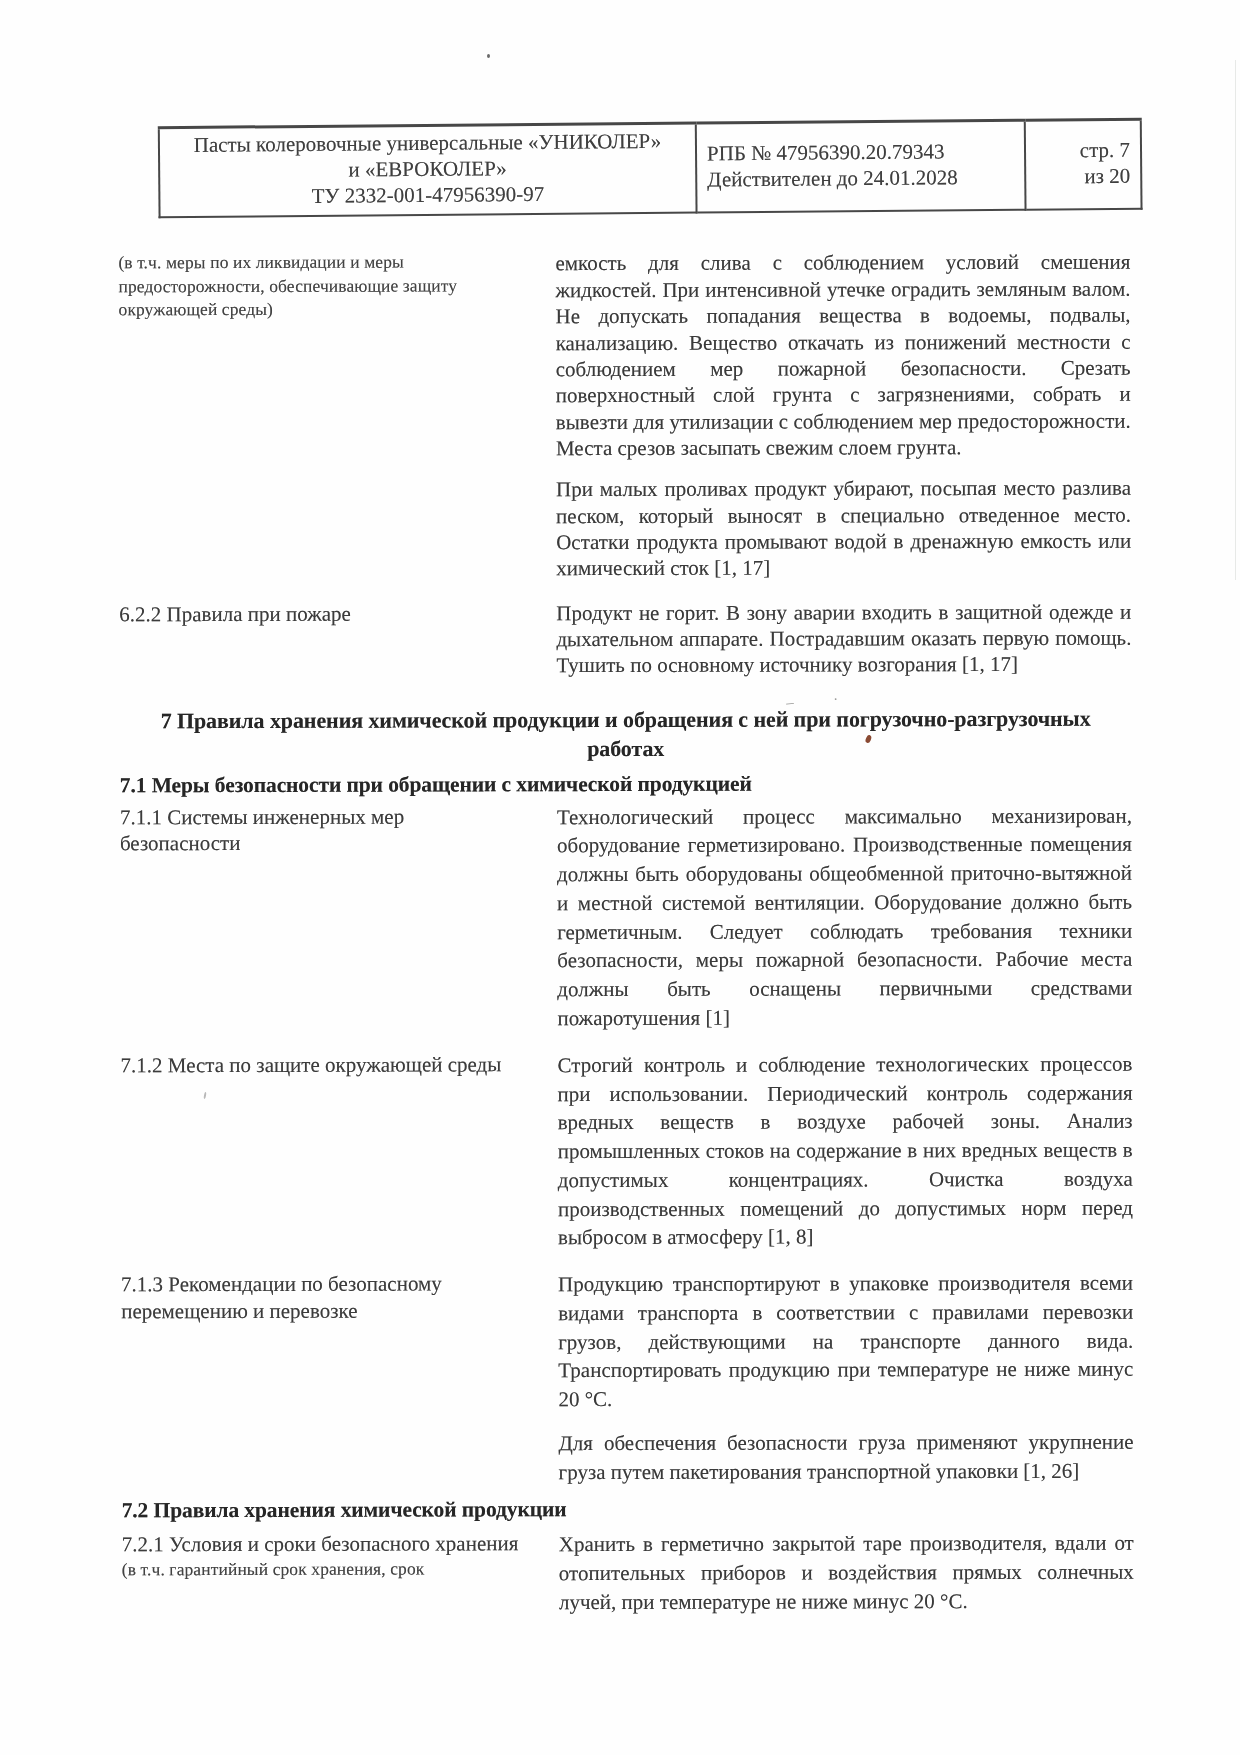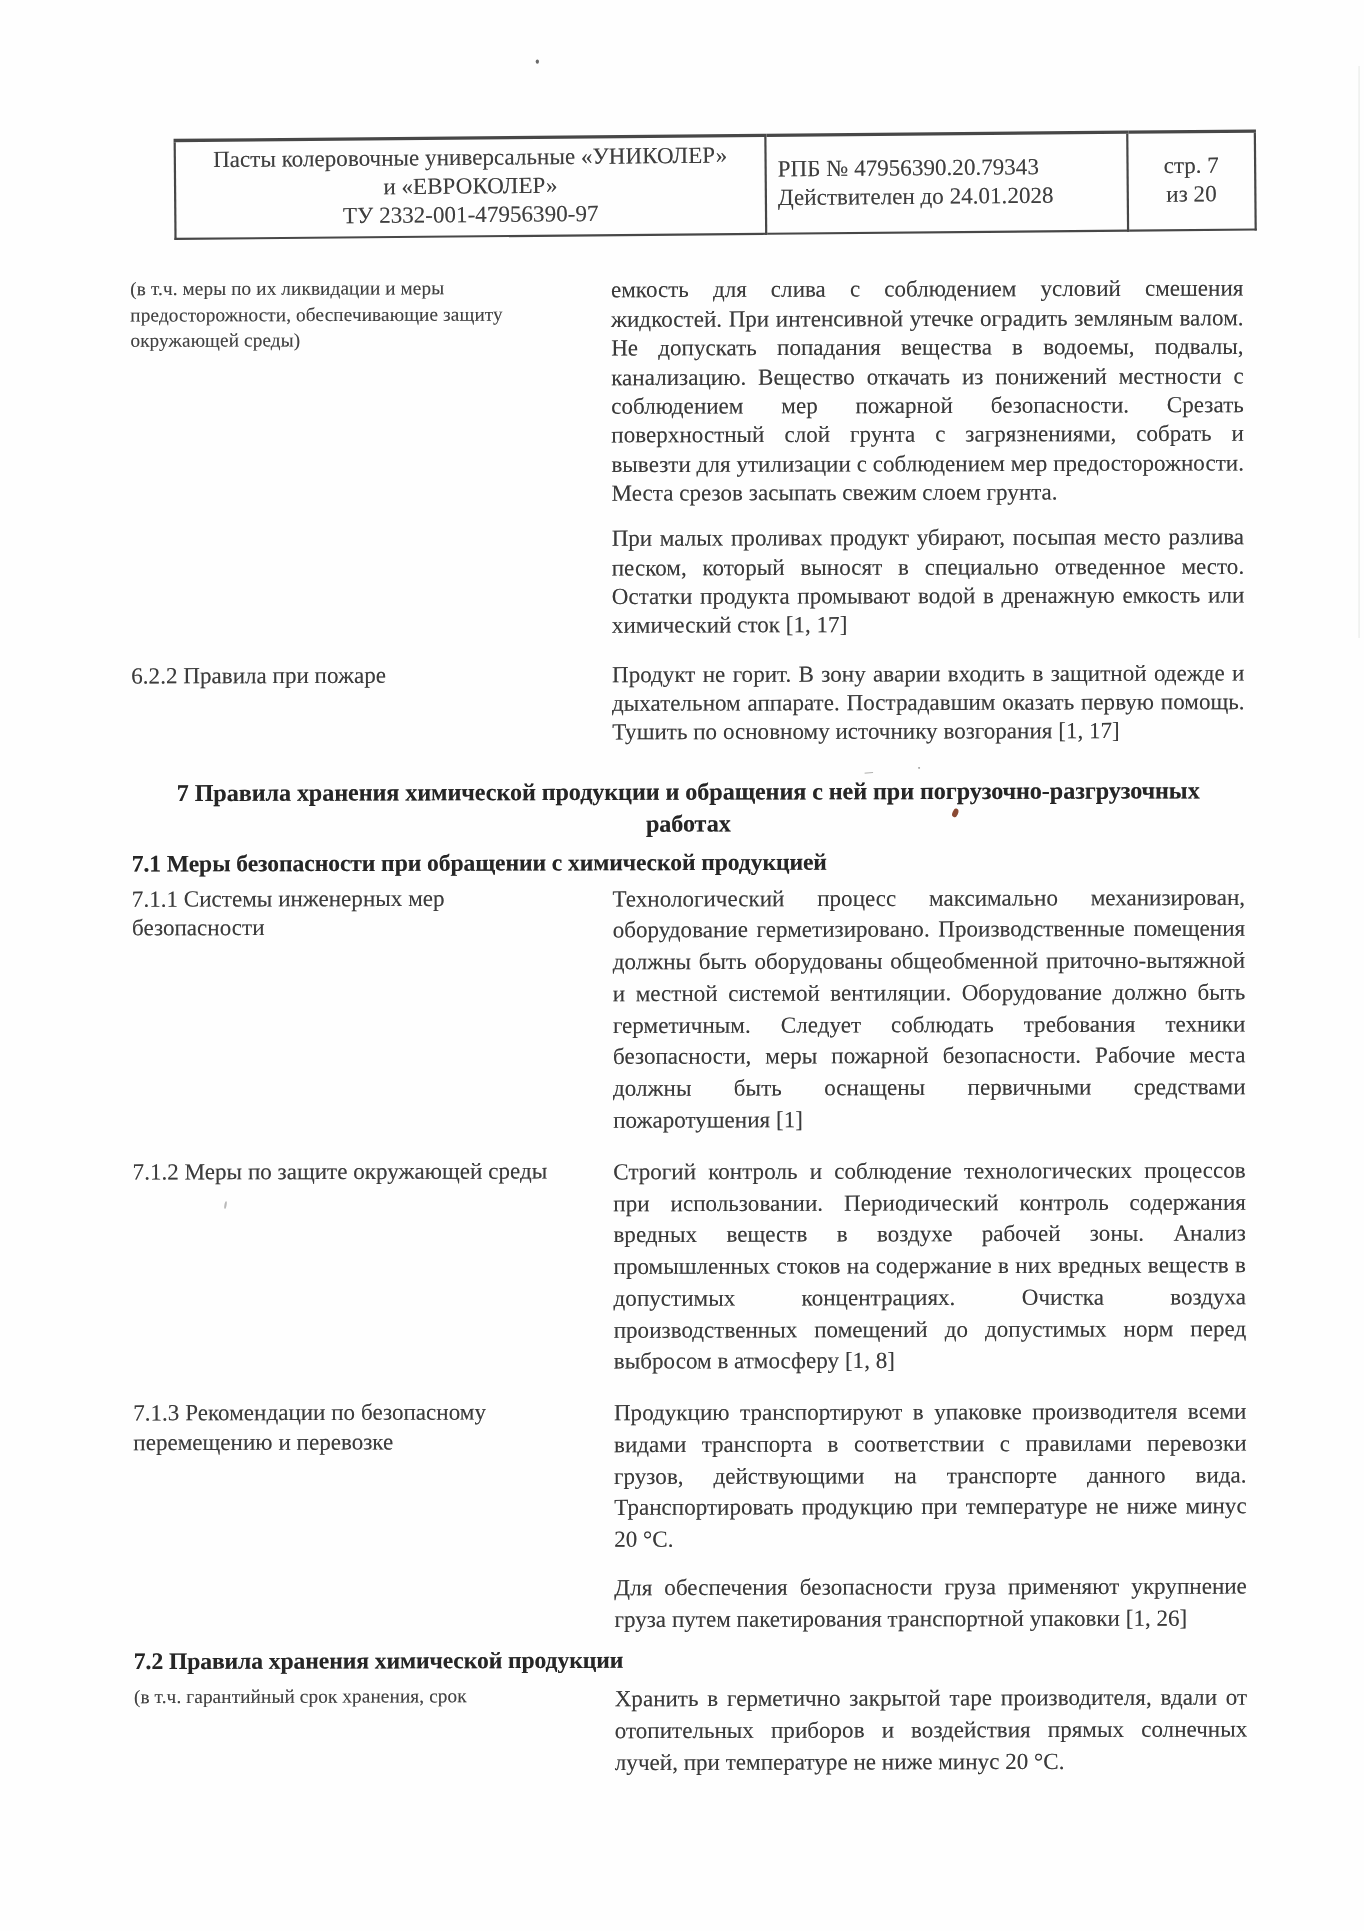--- a/index.html
+++ b/index.html
@@ -31,21 +31,21 @@
     color: #3f3f3f;
   }
   .hdr-table td {
     border: 2px solid #474747;
     padding: 4px 10px 6px 10px;
     vertical-align: middle;
   }
   .hdr-table tr td { border-top-width: 3px; }
   .cell-product { width: 545px; text-align: center; }
   .cell-doc     { width: 318px; text-align: left; padding-left: 14px; }
-  .cell-page    { width: 99px;  text-align: center; }
+  .cell-page    { width: 99px;  text-align: right; }
   
   .row { display: flex; margin-top: 18px; }
   .col-left  { width: 437px; flex: 0 0 437px; padding-right: 30px; box-sizing: border-box; }
   .col-right { width: 575px; flex: 0 0 575px; }
   .label {
     font-size: 21px;
     line-height: 1.27;
     color: #3c3c3c;
   }
   .note {
@@ -154,41 +154,42 @@
       <div class="col-left">
         <div class="label">7.1.1 Системы инженерных мер безопасности</div>
       </div>
       <div class="col-right">
         <p class="para">Технологический процесс максимально механизирован, оборудование герметизировано. Производственные помещения должны быть оборудованы общеобменной приточно-вытяжной и местной системой вентиляции. Оборудование должно быть герметичным. Следует соблюдать требования техники безопасности, меры пожарной безопасности. Рабочие места должны быть оснащены первичными средствами пожаротушения [1]</p>
       </div>
     </div>
 
     <div class="row lh-wide">
       <div class="col-left">
-        <div class="label">7.1.2 Меры по защите окружающей среды</div>
+        <div class="label">7.1.2 Места по защите окружающей среды</div>
       </div>
       <div class="col-right">
         <p class="para">Строгий контроль и соблюдение технологических процессов при использовании. Периодический контроль содержания вредных веществ в воздухе рабочей зоны. Анализ промышленных стоков на содержание в них вредных веществ в допустимых концентрациях. Очистка воздуха производственных помещений до допустимых норм перед выбросом в атмосферу [1, 8]</p>
       </div>
     </div>
 
     <div class="row lh-wide">
       <div class="col-left">
         <div class="label">7.1.3 Рекомендации по безопасному перемещению и перевозке</div>
       </div>
       <div class="col-right">
         <p class="para">Продукцию транспортируют в упаковке производителя всеми видами транспорта в соответствии с правилами перевозки грузов, действующими на транспорте данного вида. Транспортировать продукцию при температуре не ниже минус 20 °С.</p>
         <p class="para">Для обеспечения безопасности груза применяют укрупнение груза путем пакетирования транспортной упаковки [1, 26]</p>
       </div>
     </div>
 
     <div class="h-left mt-sm">7.2 Правила хранения химической продукции</div>
 
     <div class="row lh-wide" style="margin-top: 6px;">
       <div class="col-left">
+        <div class="label">7.2.1 Условия и сроки безопасного хранения</div>
         <div class="note">(в т.ч. гарантийный срок хранения, срок</div>
       </div>
       <div class="col-right">
         <p class="para">Хранить в герметично закрытой таре производителя, вдали от отопительных приборов и воздействия прямых солнечных лучей, при температуре не ниже минус 20 °С.</p>
       </div>
     </div>
 
   </div>
 </div>
 

